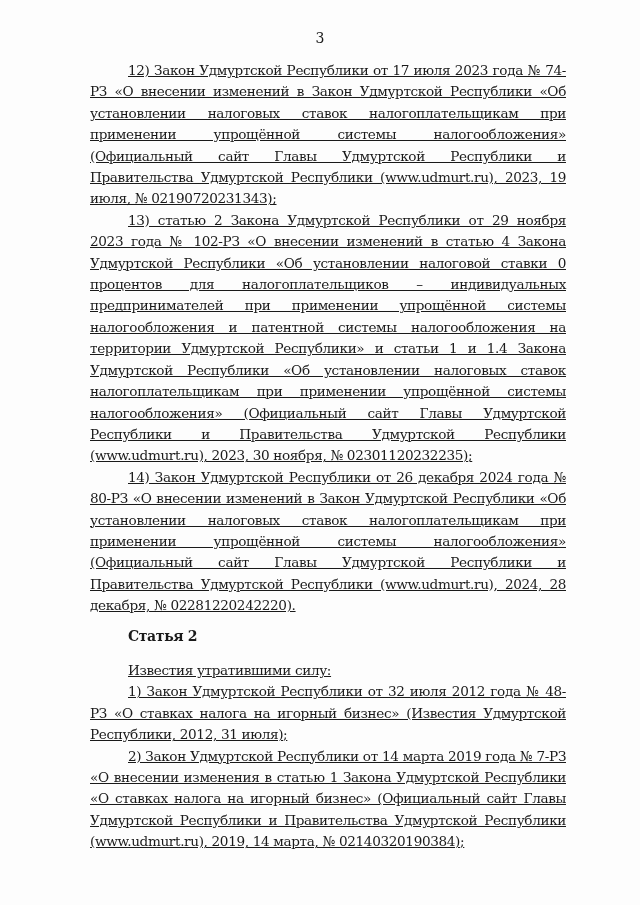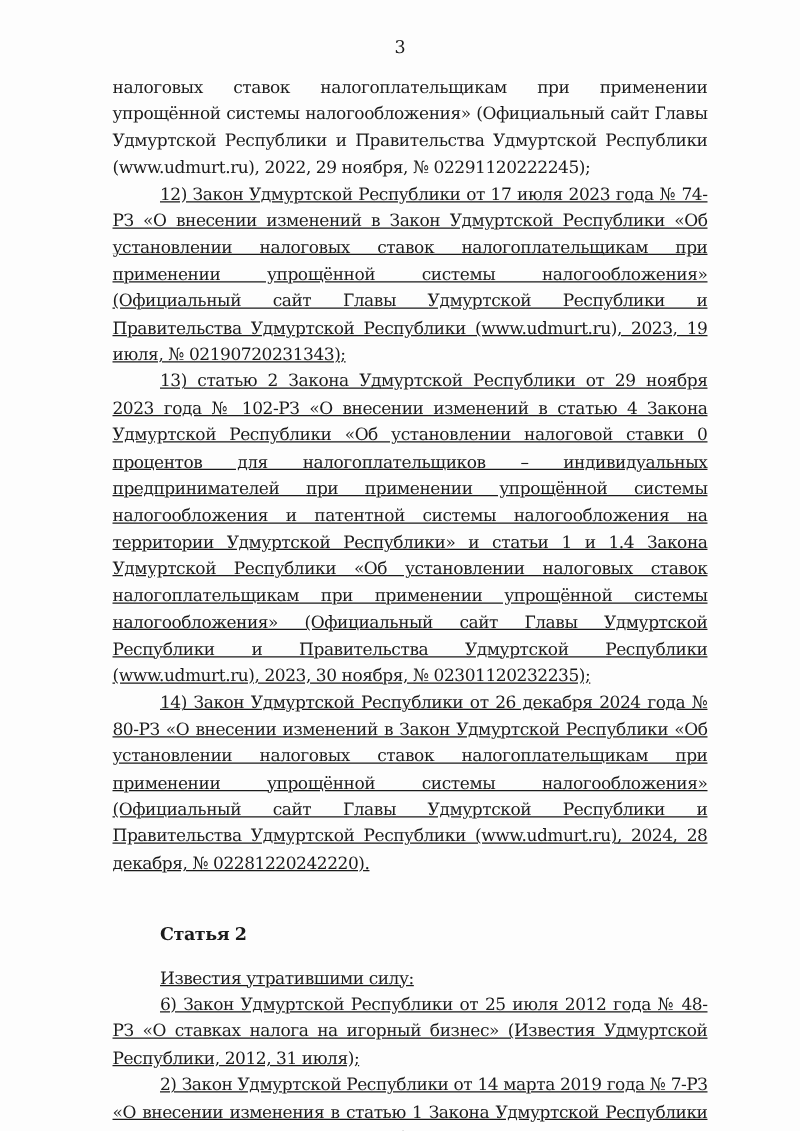--- a/index.html
+++ b/index.html
@@ -14,35 +14,34 @@
     position: absolute; top: 30px; left: 0; width: 640px; text-align: center;
     font-size: 14px;
   }
   .body {
     position: absolute; left: 90px; top: 60px; width: 476px;
     font-size: 13.6px; line-height: 21.4px; letter-spacing: -0.35px;
   }
   .para { margin: 0; text-align: justify; text-indent: 0; }
   .para.indent { text-indent: 38px; text-decoration: underline; }
   .heading {
-    font-weight: bold; margin: 36px 0 13px 38px; font-size: 14px;
+    font-weight: bold; margin: 9px 0 13px 38px; font-size: 14px;
   }
 </style>
 </head>
 <body>
 
 <div class="page">
   <div class="page-number">3</div>
 
   <div class="body">
-    <p class="para">налоговых ставок налогоплательщикам при применении упрощённой системы налогообложения» (Официальный сайт Главы Удмуртской Республики и Правительства Удмуртской Республики (www.udmurt.ru), 2022, 29 ноября, № 02291120222245);</p>
     <p class="para indent">12) Закон Удмуртской Республики от 17 июля 2023 года № 74-РЗ «О внесении изменений в Закон Удмуртской Республики «Об установлении налоговых ставок налогоплательщикам при применении упрощённой системы налогообложения» (Официальный сайт Главы Удмуртской Республики и Правительства Удмуртской Республики (www.udmurt.ru), 2023, 19 июля, № 02190720231343);</p>
     <p class="para indent">13) статью 2 Закона Удмуртской Республики от 29 ноября 2023 года № 102-РЗ «О внесении изменений в статью 4 Закона Удмуртской Республики «Об установлении налоговой ставки 0 процентов для налогоплательщиков – индивидуальных предпринимателей при применении упрощённой системы налогообложения и патентной системы налогообложения на территории Удмуртской Республики» и статьи 1 и 1.4 Закона Удмуртской Республики «Об установлении налоговых ставок налогоплательщикам при применении упрощённой системы налогообложения» (Официальный сайт Главы Удмуртской Республики и Правительства Удмуртской Республики (www.udmurt.ru), 2023, 30 ноября, № 02301120232235);</p>
     <p class="para indent">14) Закон Удмуртской Республики от 26 декабря 2024 года № 80-РЗ «О внесении изменений в Закон Удмуртской Республики «Об установлении налоговых ставок налогоплательщикам при применении упрощённой системы налогообложения» (Официальный сайт Главы Удмуртской Республики и Правительства Удмуртской Республики (www.udmurt.ru), 2024, 28 декабря, № 02281220242220).</p>
 
     <div class="heading">Статья 2</div>
 
     <p class="para indent">Известия утратившими силу:</p>
-    <p class="para indent">6) Закон Удмуртской Республики от 25 июля 2012 года № 48-РЗ «О ставках налога на игорный бизнес» (Известия Удмуртской Республики, 2012, 31 июля);</p>
+    <p class="para indent">1) Закон Удмуртской Республики от 32 июля 2012 года № 48-РЗ «О ставках налога на игорный бизнес» (Известия Удмуртской Республики, 2012, 31 июля);</p>
     <p class="para indent">2) Закон Удмуртской Республики от 14 марта 2019 года № 7-РЗ «О внесении изменения в статью 1 Закона Удмуртской Республики «О ставках налога на игорный бизнес» (Официальный сайт Главы Удмуртской Республики и Правительства Удмуртской Республики (www.udmurt.ru), 2019, 14 марта, № 02140320190384);</p>
 
   </div>
 </div>
 
 </body></html>

